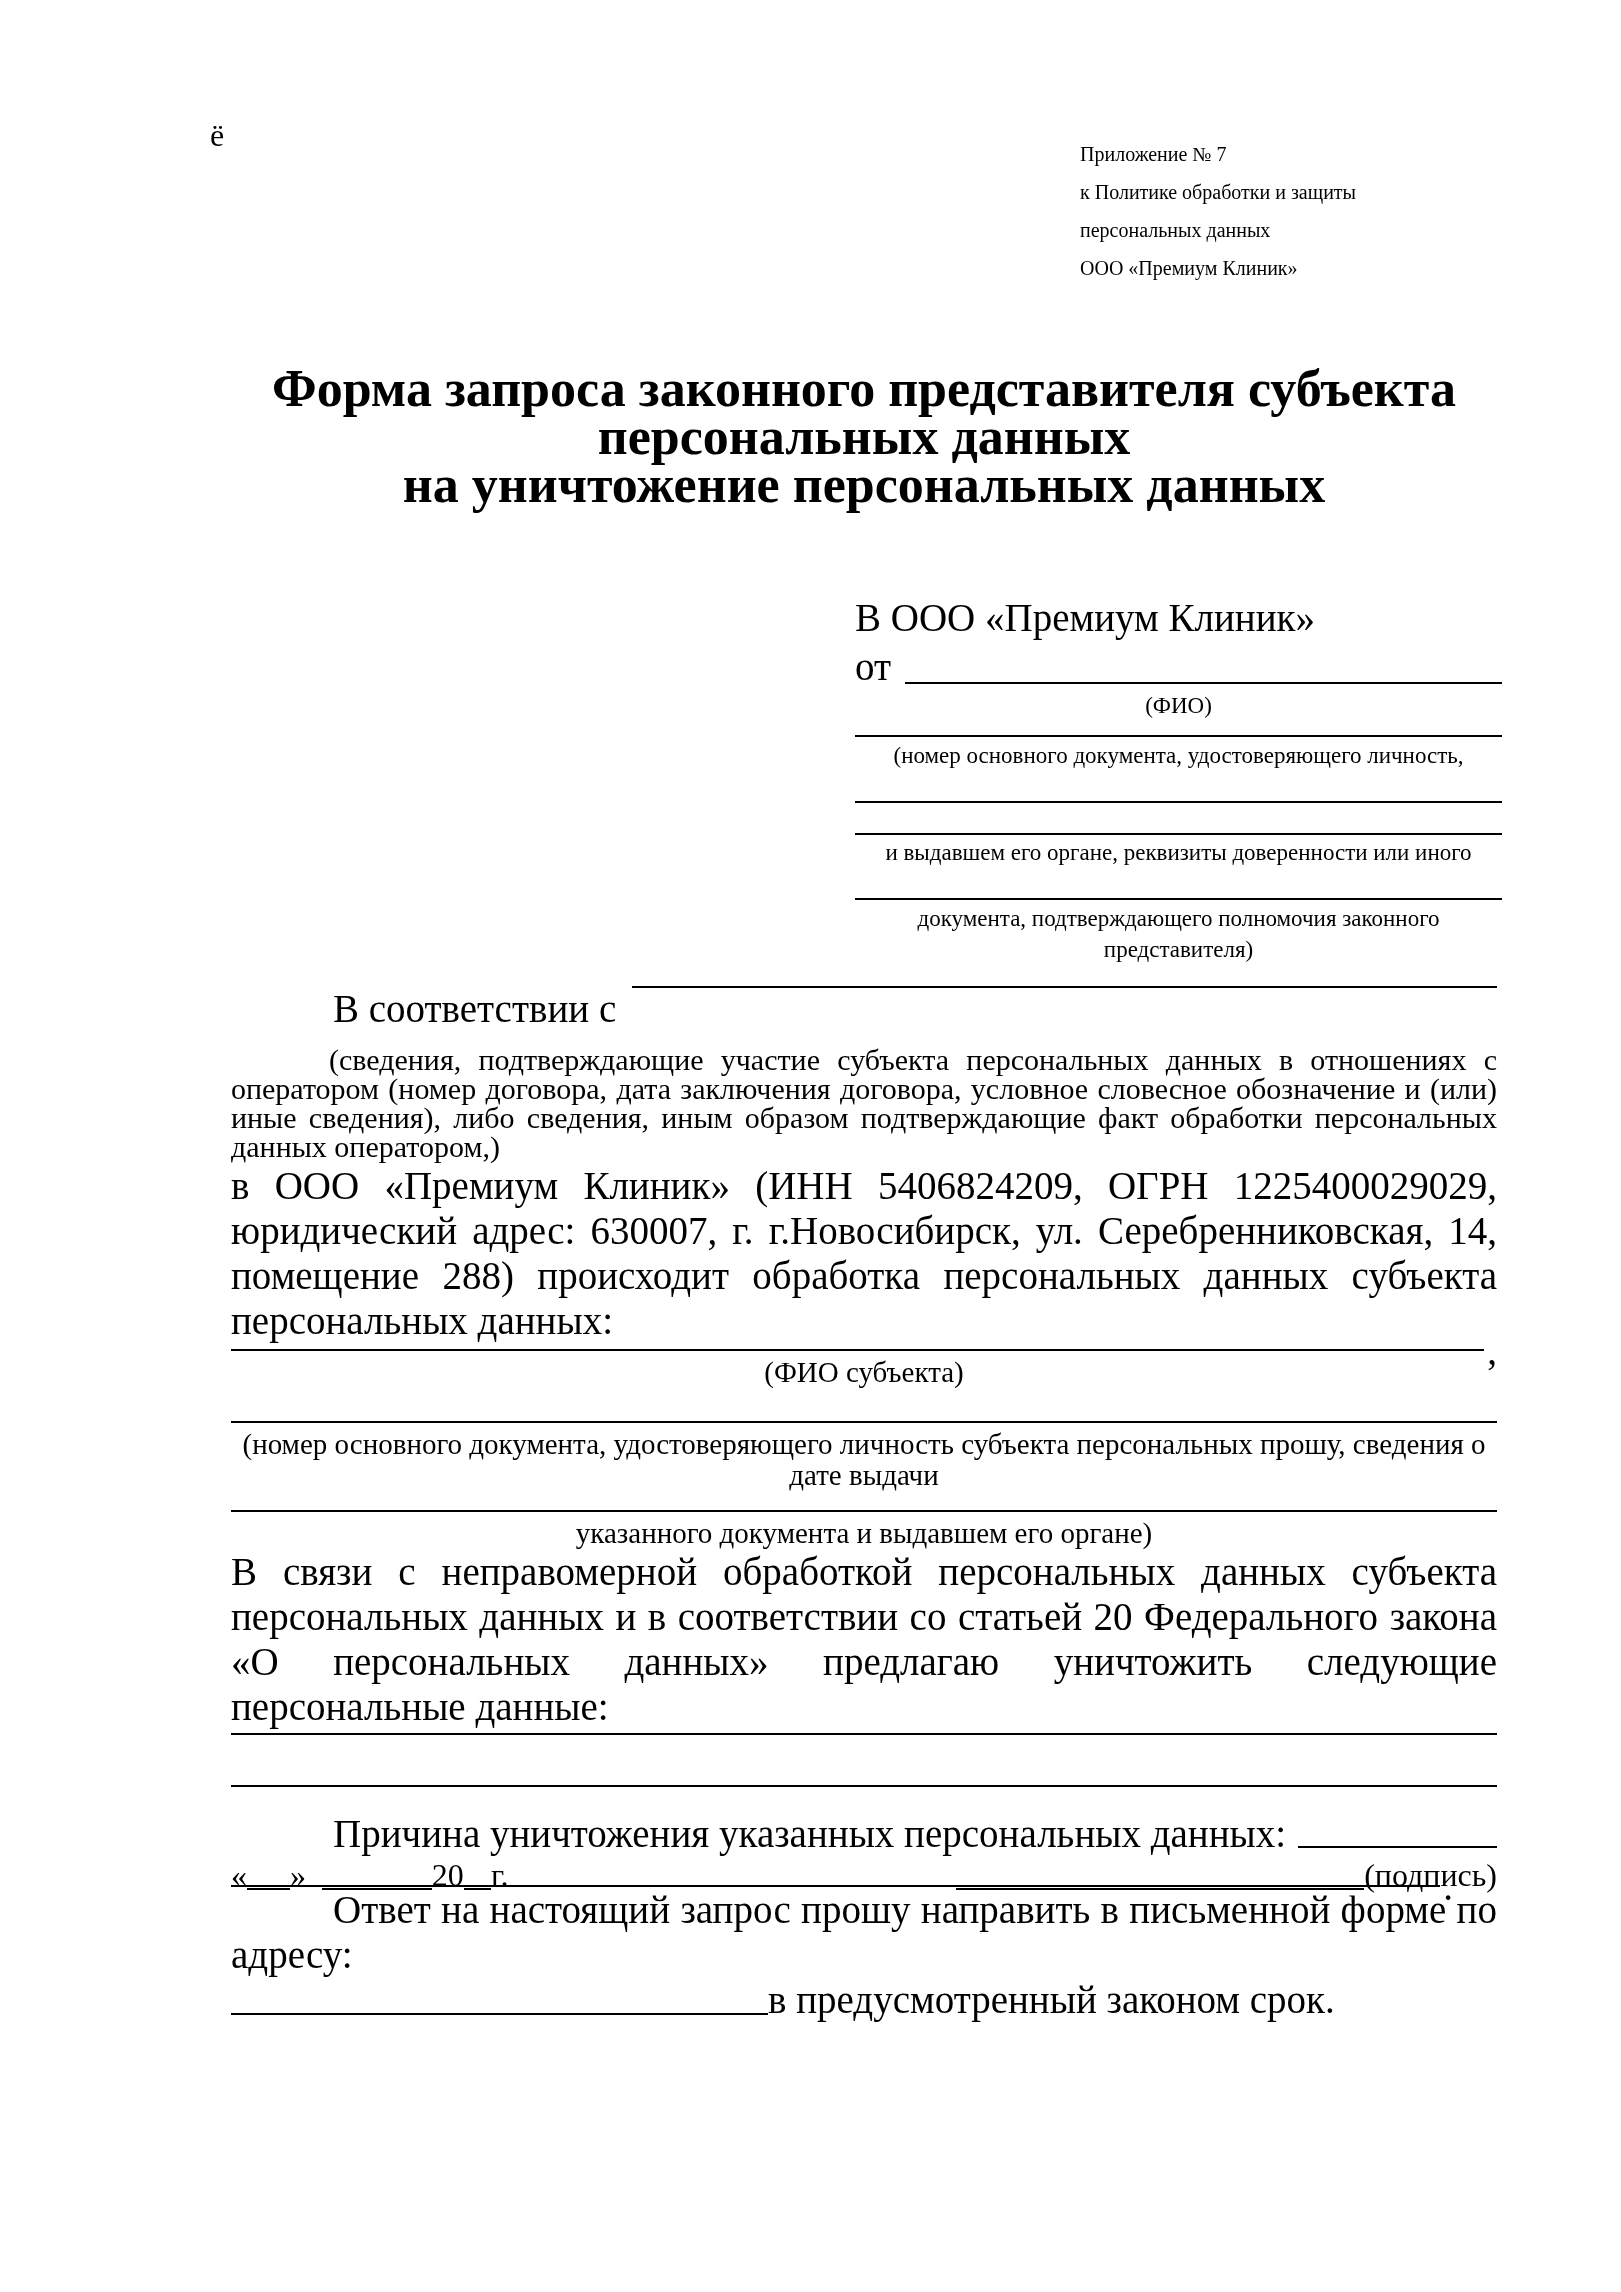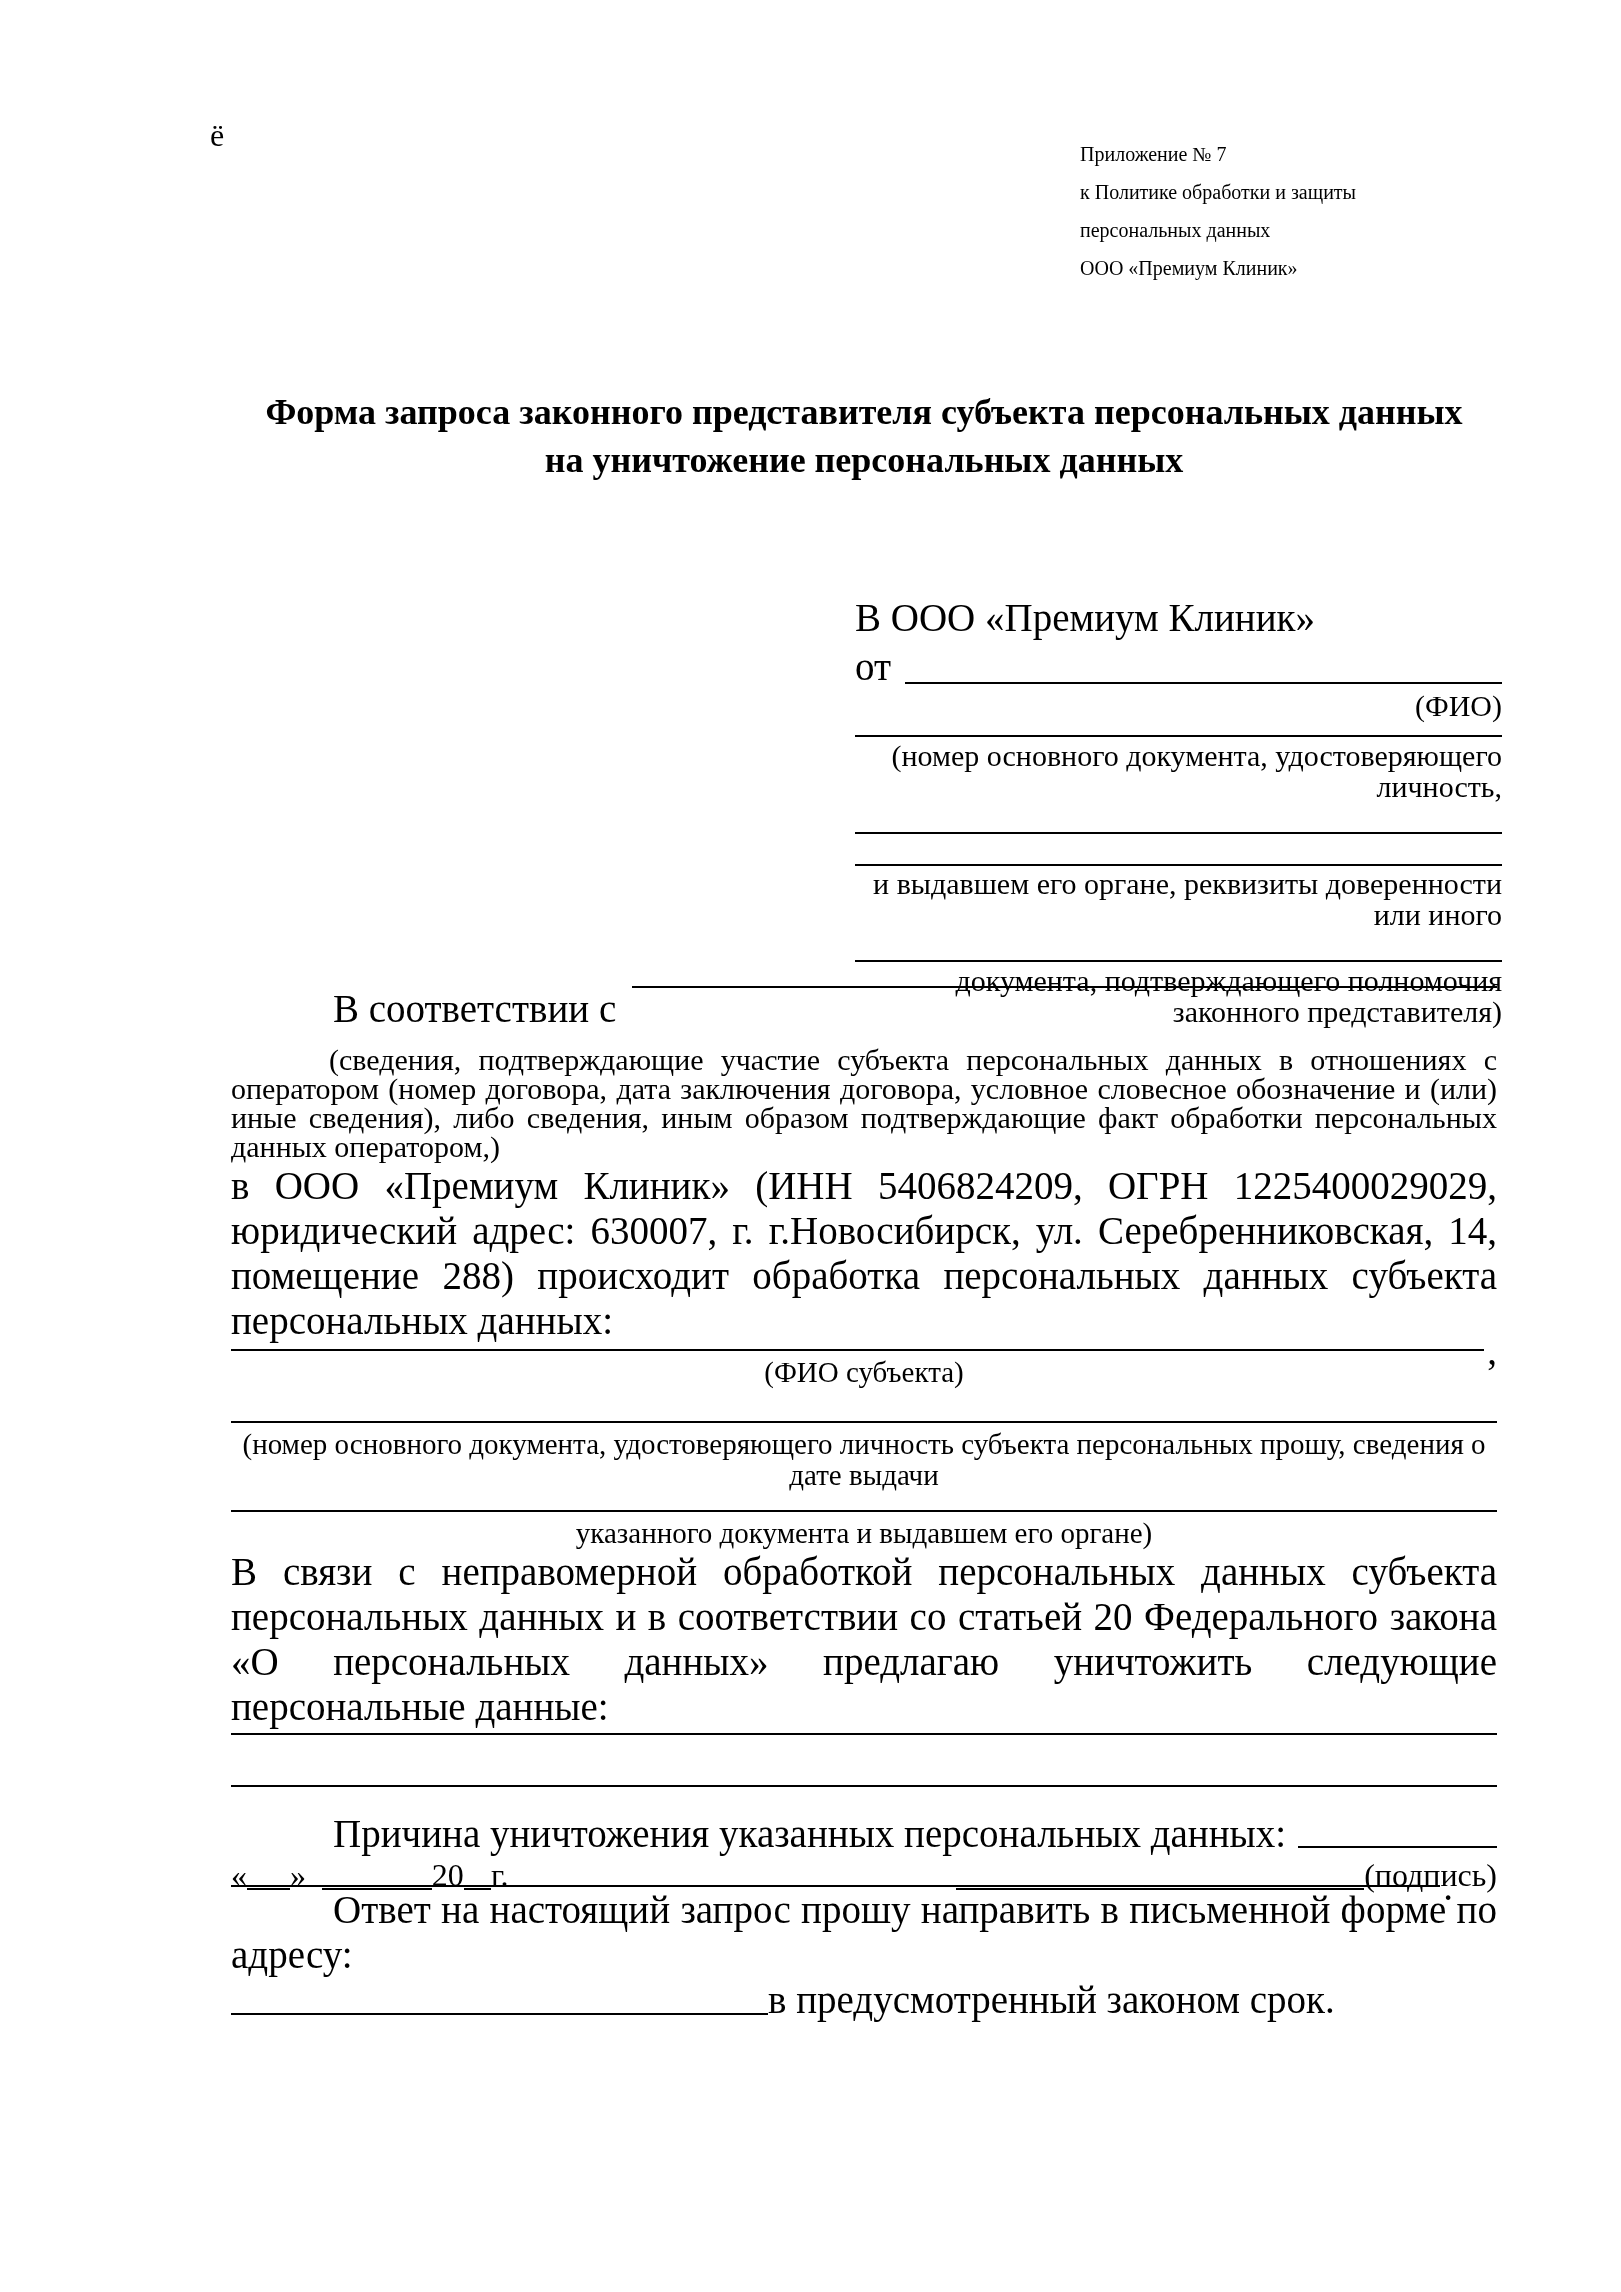--- a/index.html
+++ b/index.html
@@ -31,22 +31,22 @@
     top: 135px;
     font-size: 20px;
     line-height: 38px;
     white-space: nowrap;
   }
   
   .title {
     position: absolute;
     left: 231px;
     width: 1266px;
-    top: 388px;
-    font-size: 36px;
+    top: 365px;
+    font-size: 52px;
     font-weight: bold;
     text-align: center;
     line-height: 48px;
   }
   
   .recipient {
     position: absolute;
     left: 855px;
     top: 594px;
     width: 647px;
@@ -59,23 +59,23 @@
     margin-top: 2px;
     height: 47px;
   }
   .rec-from .fill {
     flex: 1;
     border-bottom: 2.9px solid #000;
     margin-left: 13.7px;
     margin-bottom: 5.9px;
   }
   .cap {
-    font-size: 30px;
+    font-size: 23px;
     line-height: 31px;
-    text-align: right;
+    text-align: center;
   }
   .rec-field .ln {
     border-bottom: 2.9px solid #000;
     height: 0;
   }
   .rec-field.f1 { margin-top: 13.7px; }
   .rec-field.fx { margin-top: 30px; }
   .rec-field .cap { margin-top: 2.9px; }
   
   .bodytext {

